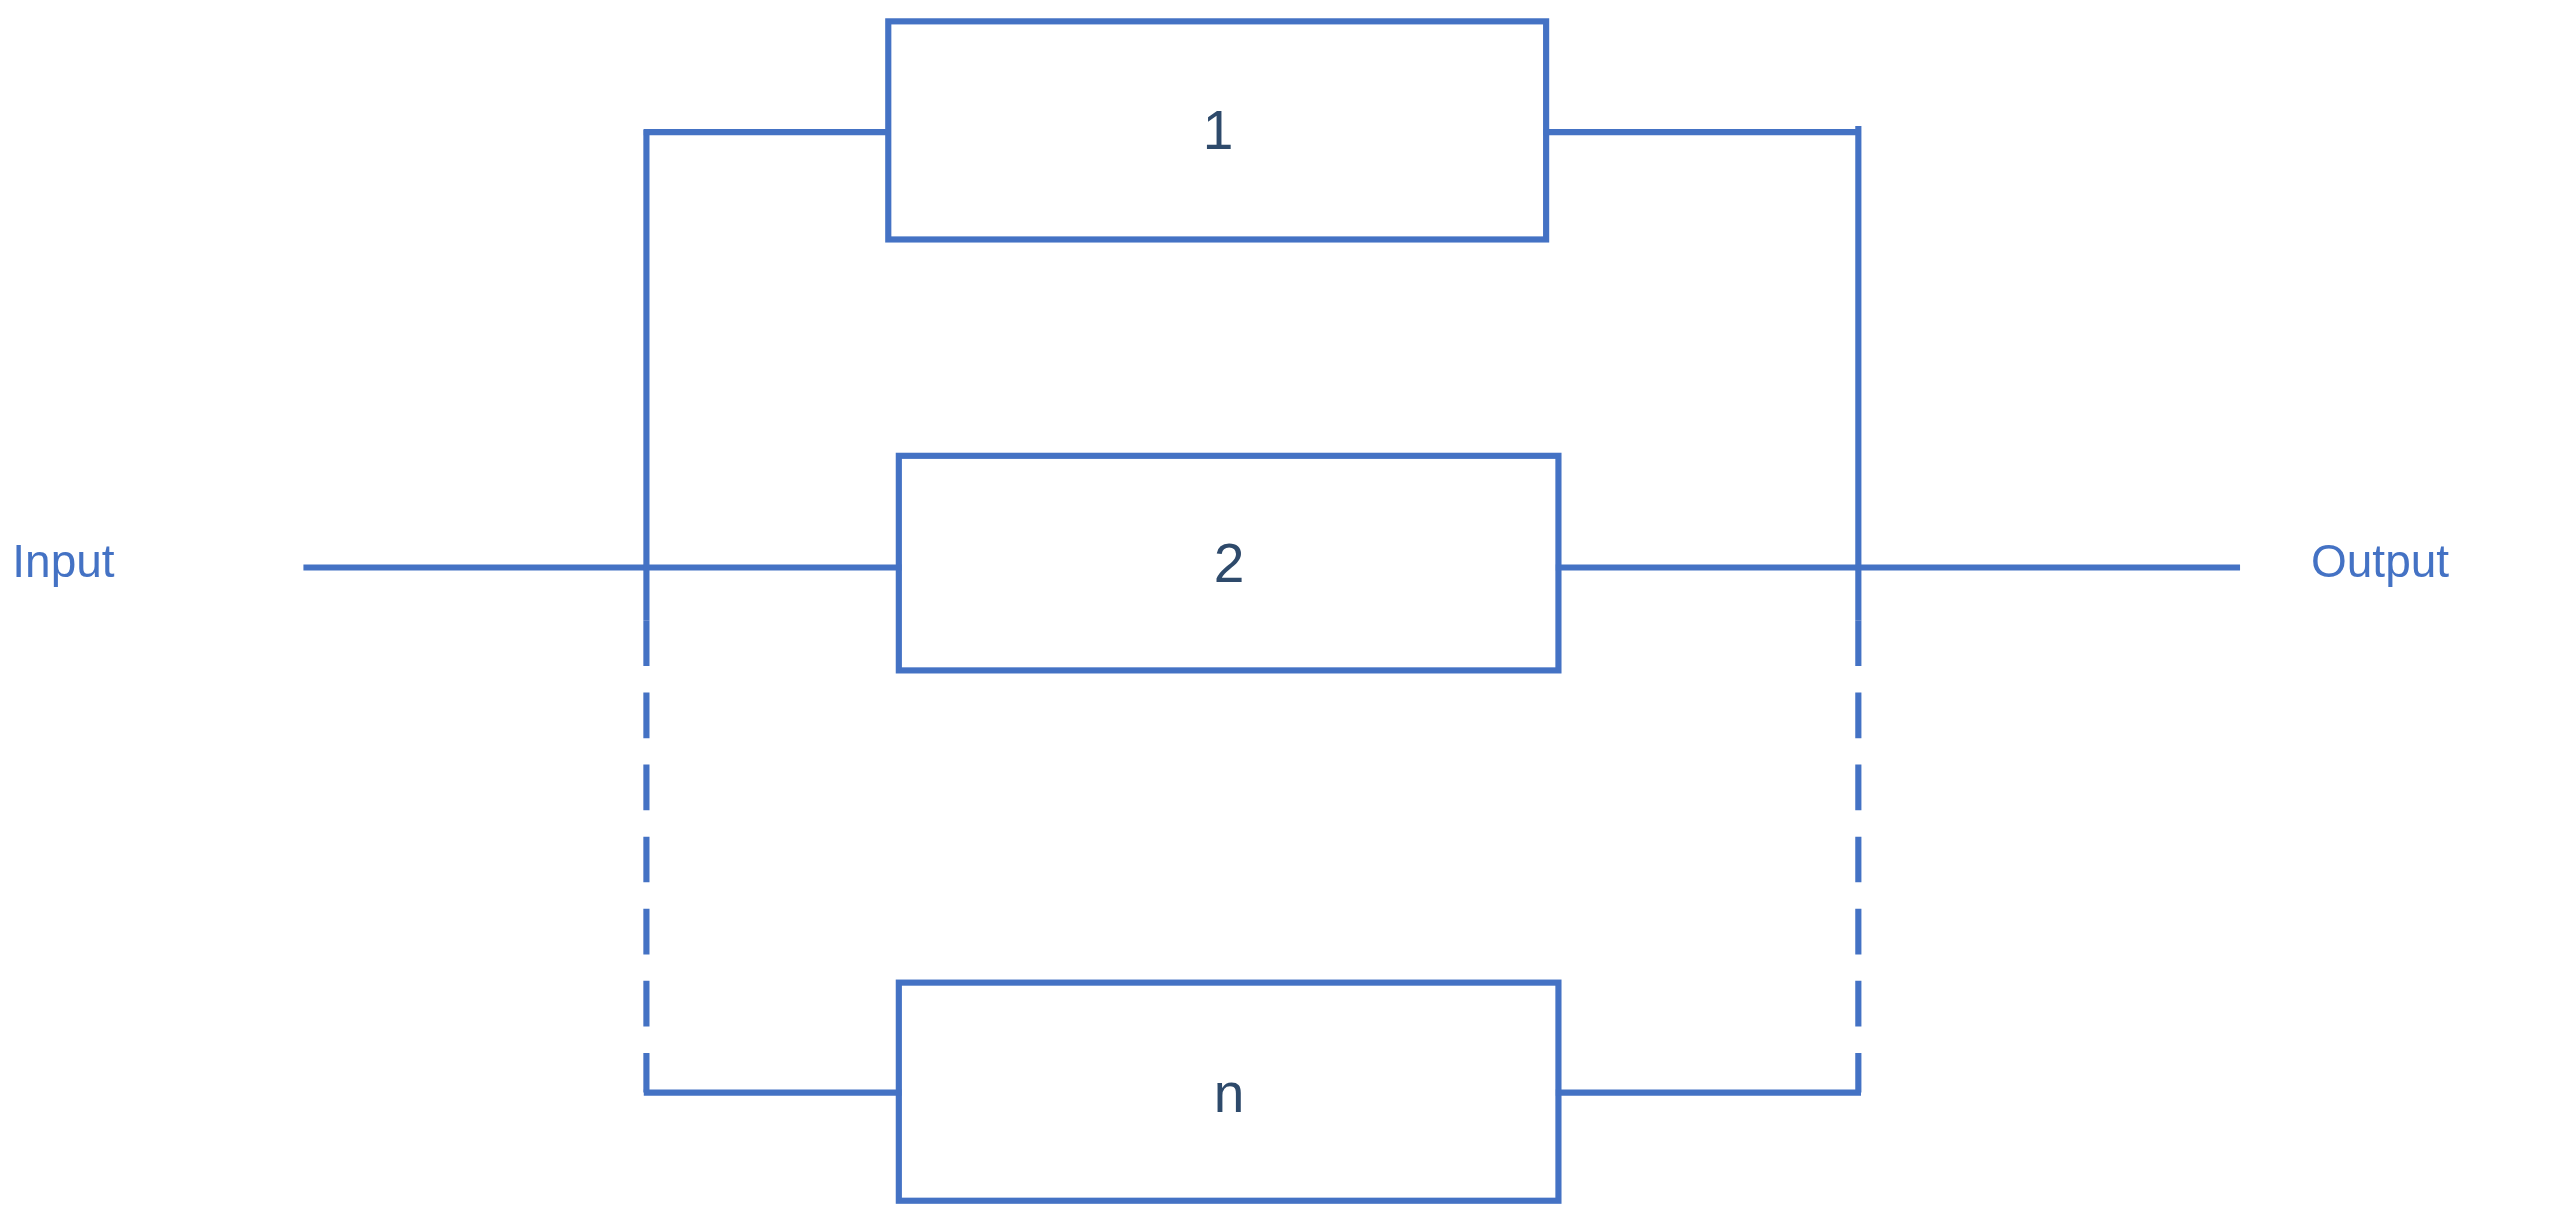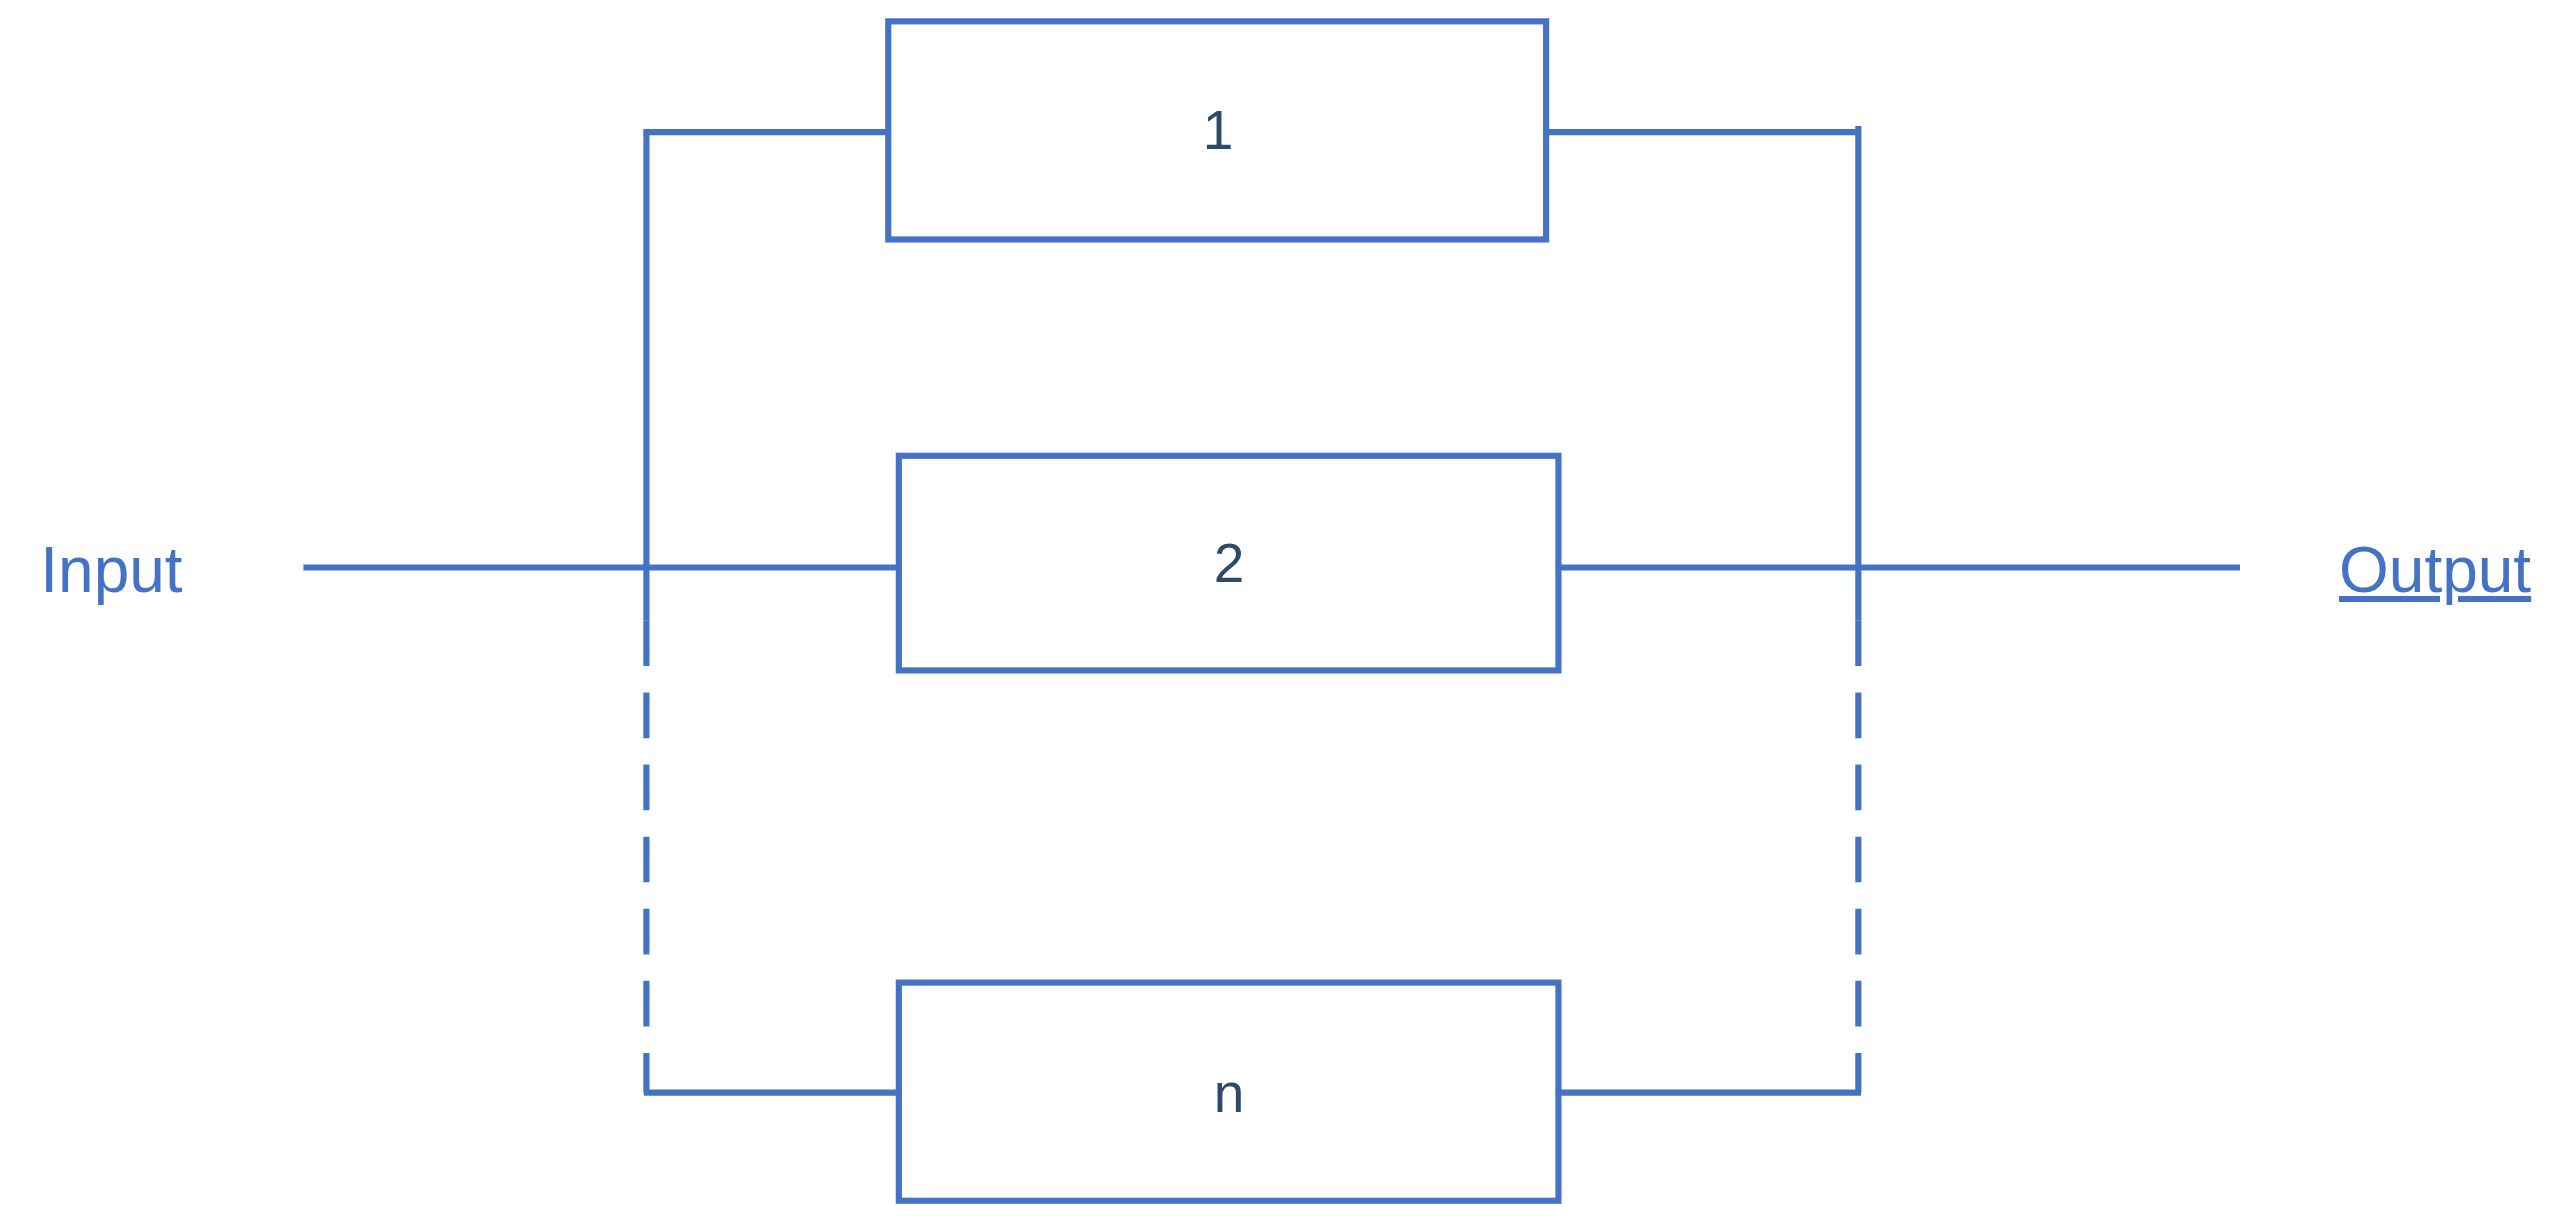--- a/index.html
+++ b/index.html
@@ -21,34 +21,32 @@
     position: absolute;
     left: 0;
     top: 0;
     width: 2576px;
     height: 1230px;
     display: block;
   }
   .io-label {
     position: absolute;
     font-family: "Liberation Sans", sans-serif;
-    font-size: 64px;
+    font-size: 46px;
     line-height: 1;
     color: #4472c4;
     white-space: nowrap;
-    margin-left: 28px;
   }
   #input-label {
     left: 12.3px;
     top: 538px;
   }
   #output-label {
     left: 2311px;
     top: 538px;
-    text-decoration: underline;
   }
   .block-label {
     position: absolute;
     font-family: "Liberation Sans", sans-serif;
     font-size: 55px;
     line-height: 1;
     color: #2e4a6b;
     white-space: nowrap;
     text-align: center;
     transform: translate(-50%, -50%);

